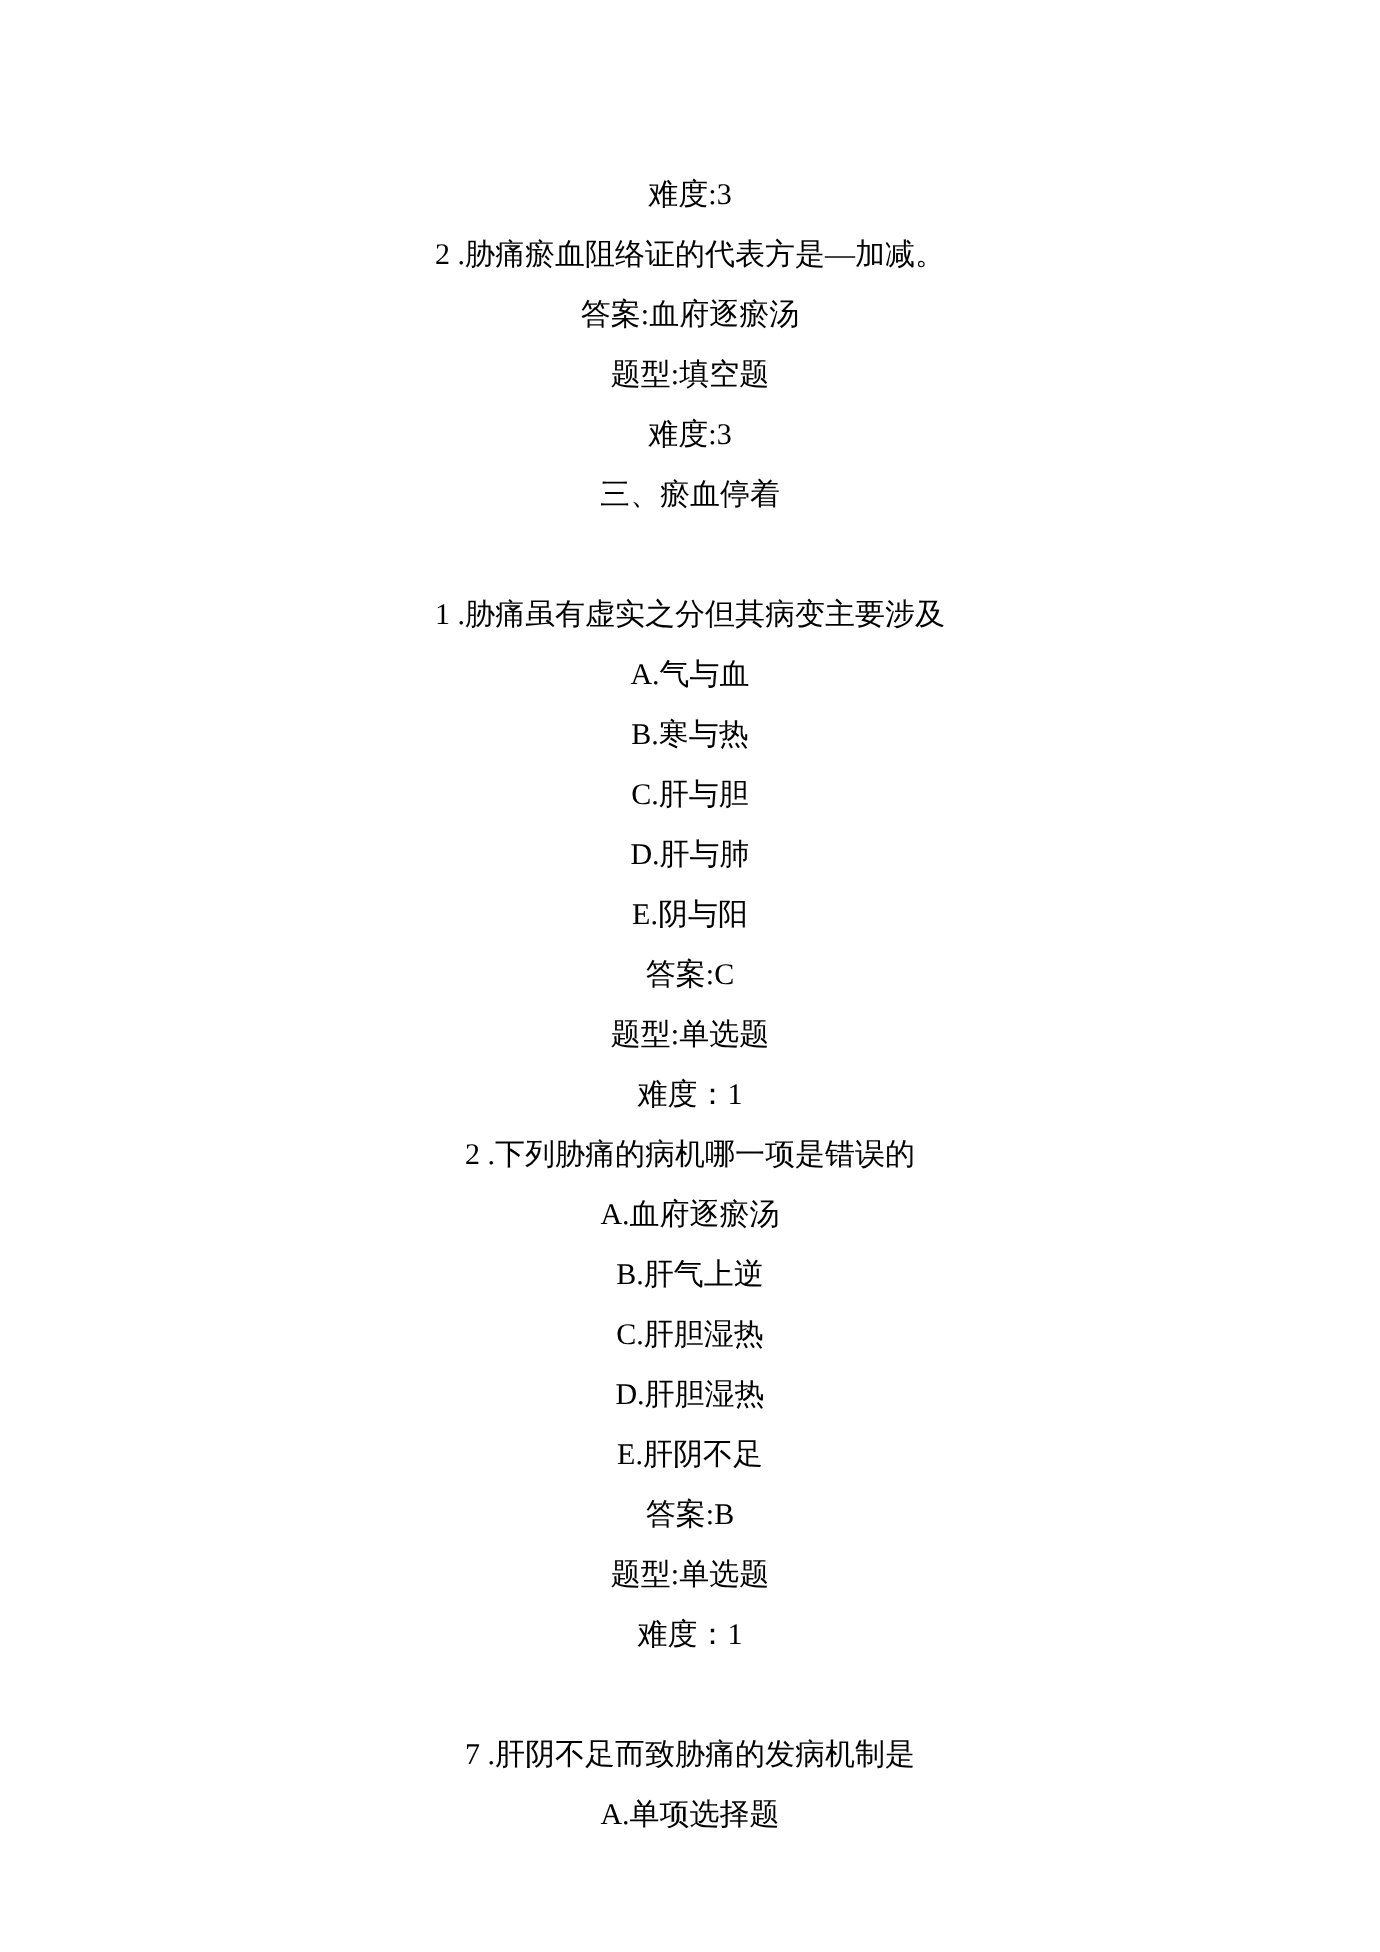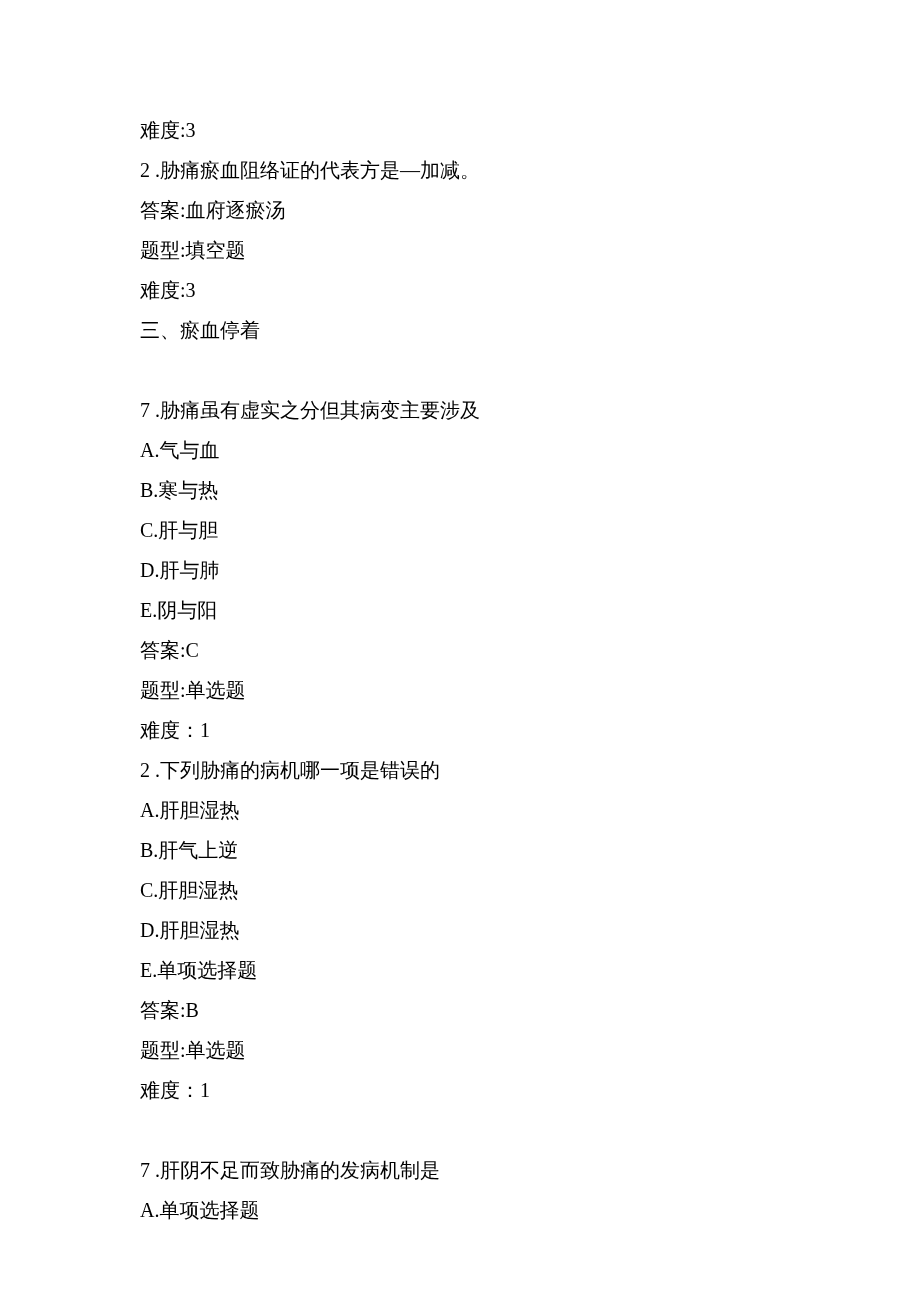--- a/index.html
+++ b/index.html
@@ -13,48 +13,49 @@
     font-family: "SimSun", "宋体", serif;
     font-size: 20px;
     color: #000000;
     line-height: 2.0;
     padding: 110px 140px 100px 140px;
     box-sizing: border-box;
   }
   .line {
     margin: 0;
     white-space: pre-wrap;
+    text-align: center;
   }
   .gap {
     height: 40px;
   }
 </style>
 </head>
 <body>
 
 <p class="line">难度:3</p>
 <p class="line">2 .胁痛瘀血阻络证的代表方是—加减。</p>
 <p class="line">答案:血府逐瘀汤</p>
 <p class="line">题型:填空题</p>
 <p class="line">难度:3</p>
 <p class="line">三、瘀血停着</p>
 <div class="gap"></div>
-<p class="line">7 .胁痛虽有虚实之分但其病变主要涉及</p>
+<p class="line">1 .胁痛虽有虚实之分但其病变主要涉及</p>
 <p class="line">A.气与血</p>
 <p class="line">B.寒与热</p>
 <p class="line">C.肝与胆</p>
 <p class="line">D.肝与肺</p>
 <p class="line">E.阴与阳</p>
 <p class="line">答案:C</p>
 <p class="line">题型:单选题</p>
 <p class="line">难度：1</p>
 <p class="line">2 .下列胁痛的病机哪一项是错误的</p>
-<p class="line">A.肝胆湿热</p>
+<p class="line">A.血府逐瘀汤</p>
 <p class="line">B.肝气上逆</p>
 <p class="line">C.肝胆湿热</p>
 <p class="line">D.肝胆湿热</p>
-<p class="line">E.单项选择题</p>
+<p class="line">E.肝阴不足</p>
 <p class="line">答案:B</p>
 <p class="line">题型:单选题</p>
 <p class="line">难度：1</p>
 <div class="gap"></div>
 <p class="line">7 .肝阴不足而致胁痛的发病机制是</p>
 <p class="line">A.单项选择题</p>
 
 </body></html>

